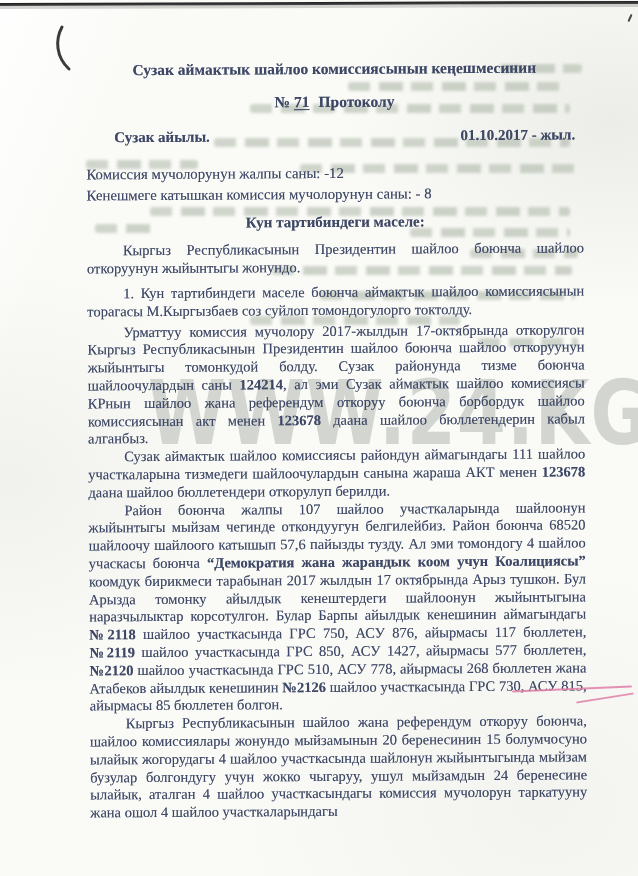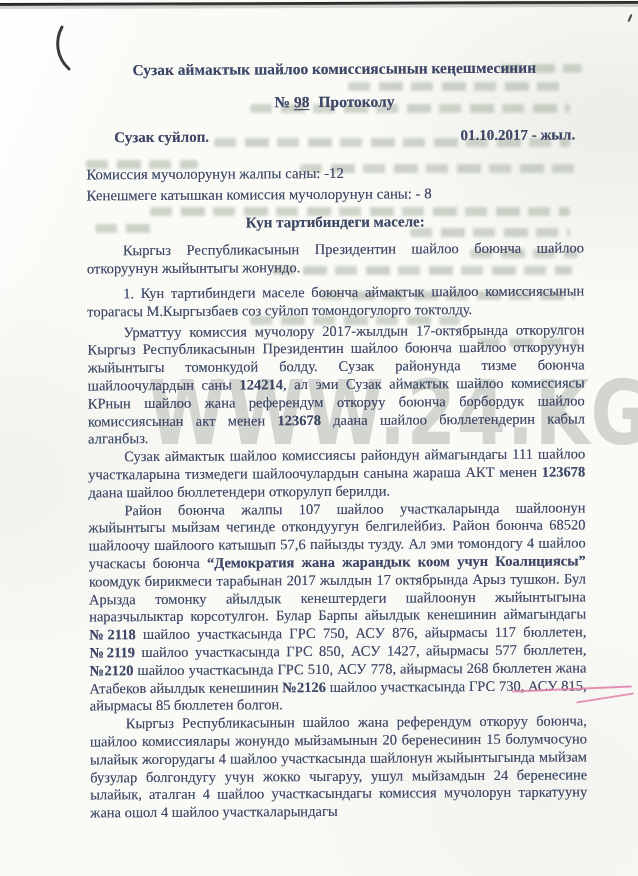--- a/index.html
+++ b/index.html
@@ -78,24 +78,24 @@
   <div class="ghost" style="left:250px;top:316px;width:210px"></div>
   <div class="ghost" style="left:478px;top:338px;width:100px"></div>
 
   <div class="watermark">WWW.24.KG</div>
 
   <div class="doc">
 
     <h1 class="title">Сузак аймактык шайлоо комиссиясынын кеңешмесинин</h1>
 
     <div class="protocol-line"><span>№</span>
-      <u>98</u><span class="protocol-word">Протоколу</span></div>
+      <u>71</u><span class="protocol-word">Протоколу</span></div>
 
     <div class="place-date">
-      <span class="place">Сузак суйлоп.</span>
+      <span class="place">Сузак айылы.</span>
       <span class="date">01.10.2017 - жыл.</span>
     </div>
 
     <div class="stats">
       <div>Комиссия мучолорунун жалпы саны: -12</div>
       <div>Кенешмеге катышкан комиссия мучолорунун саны: - 8</div>
     </div>
 
     <div class="agenda">Кун тартибиндеги маселе:</div>
 

